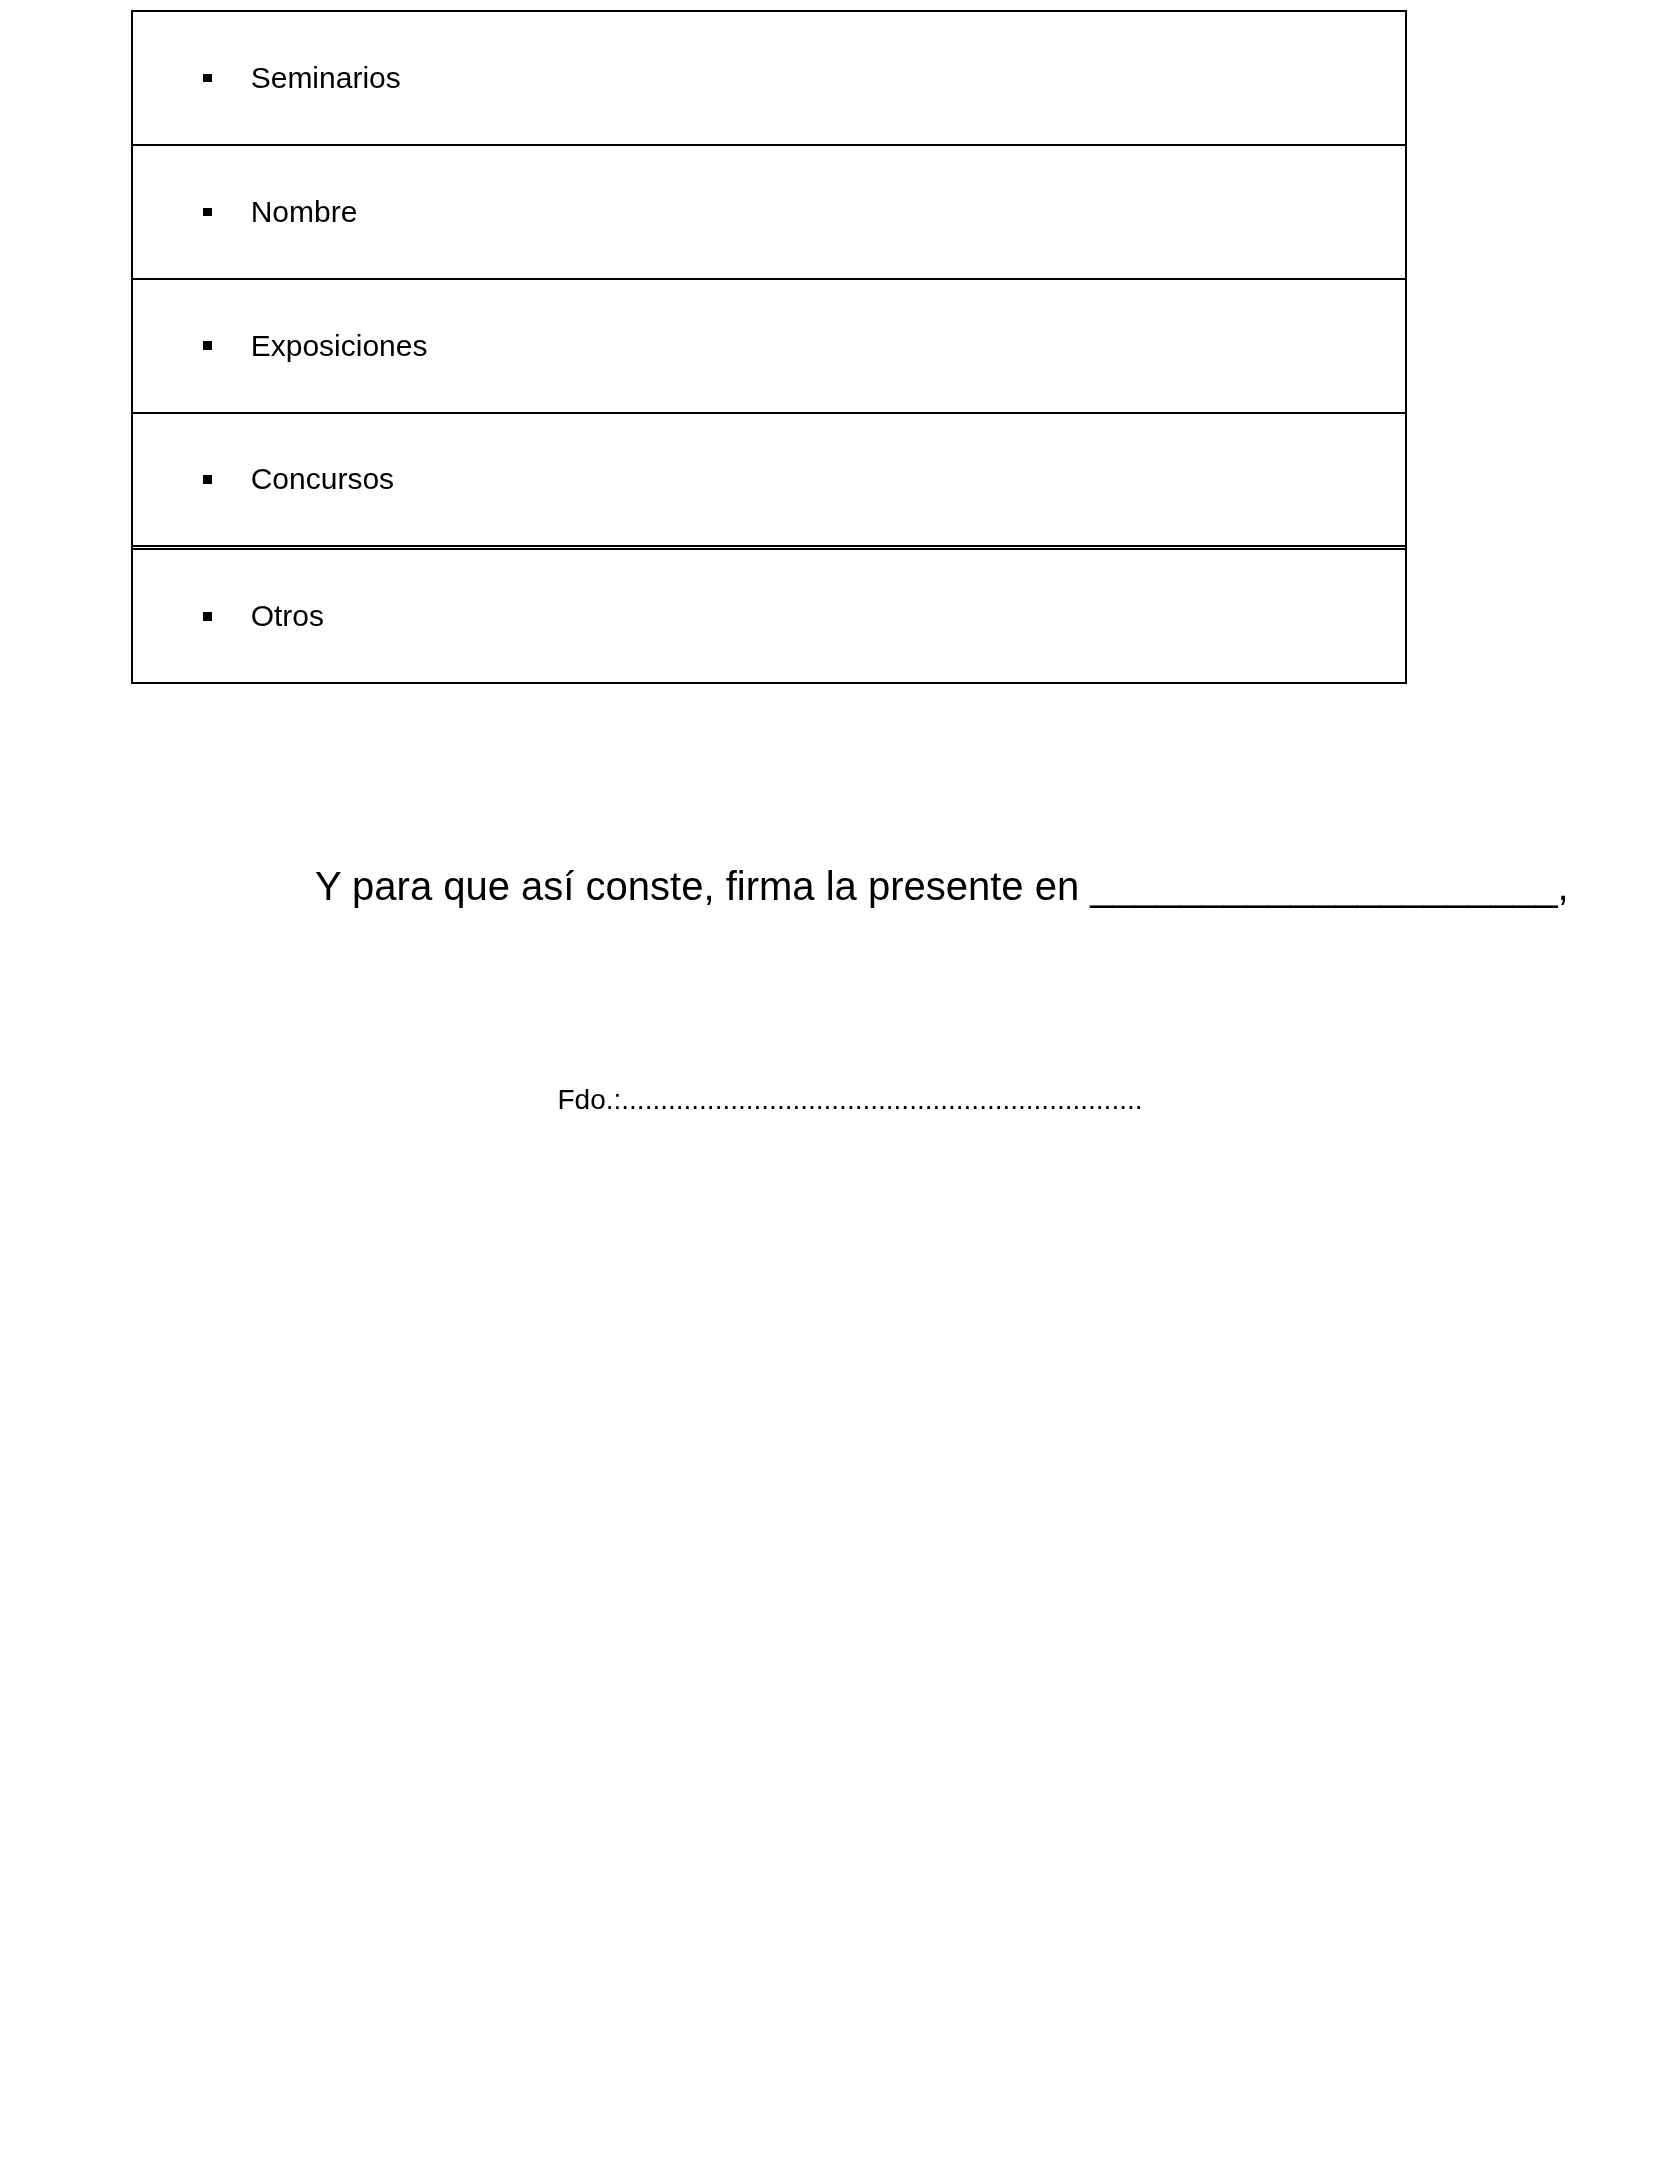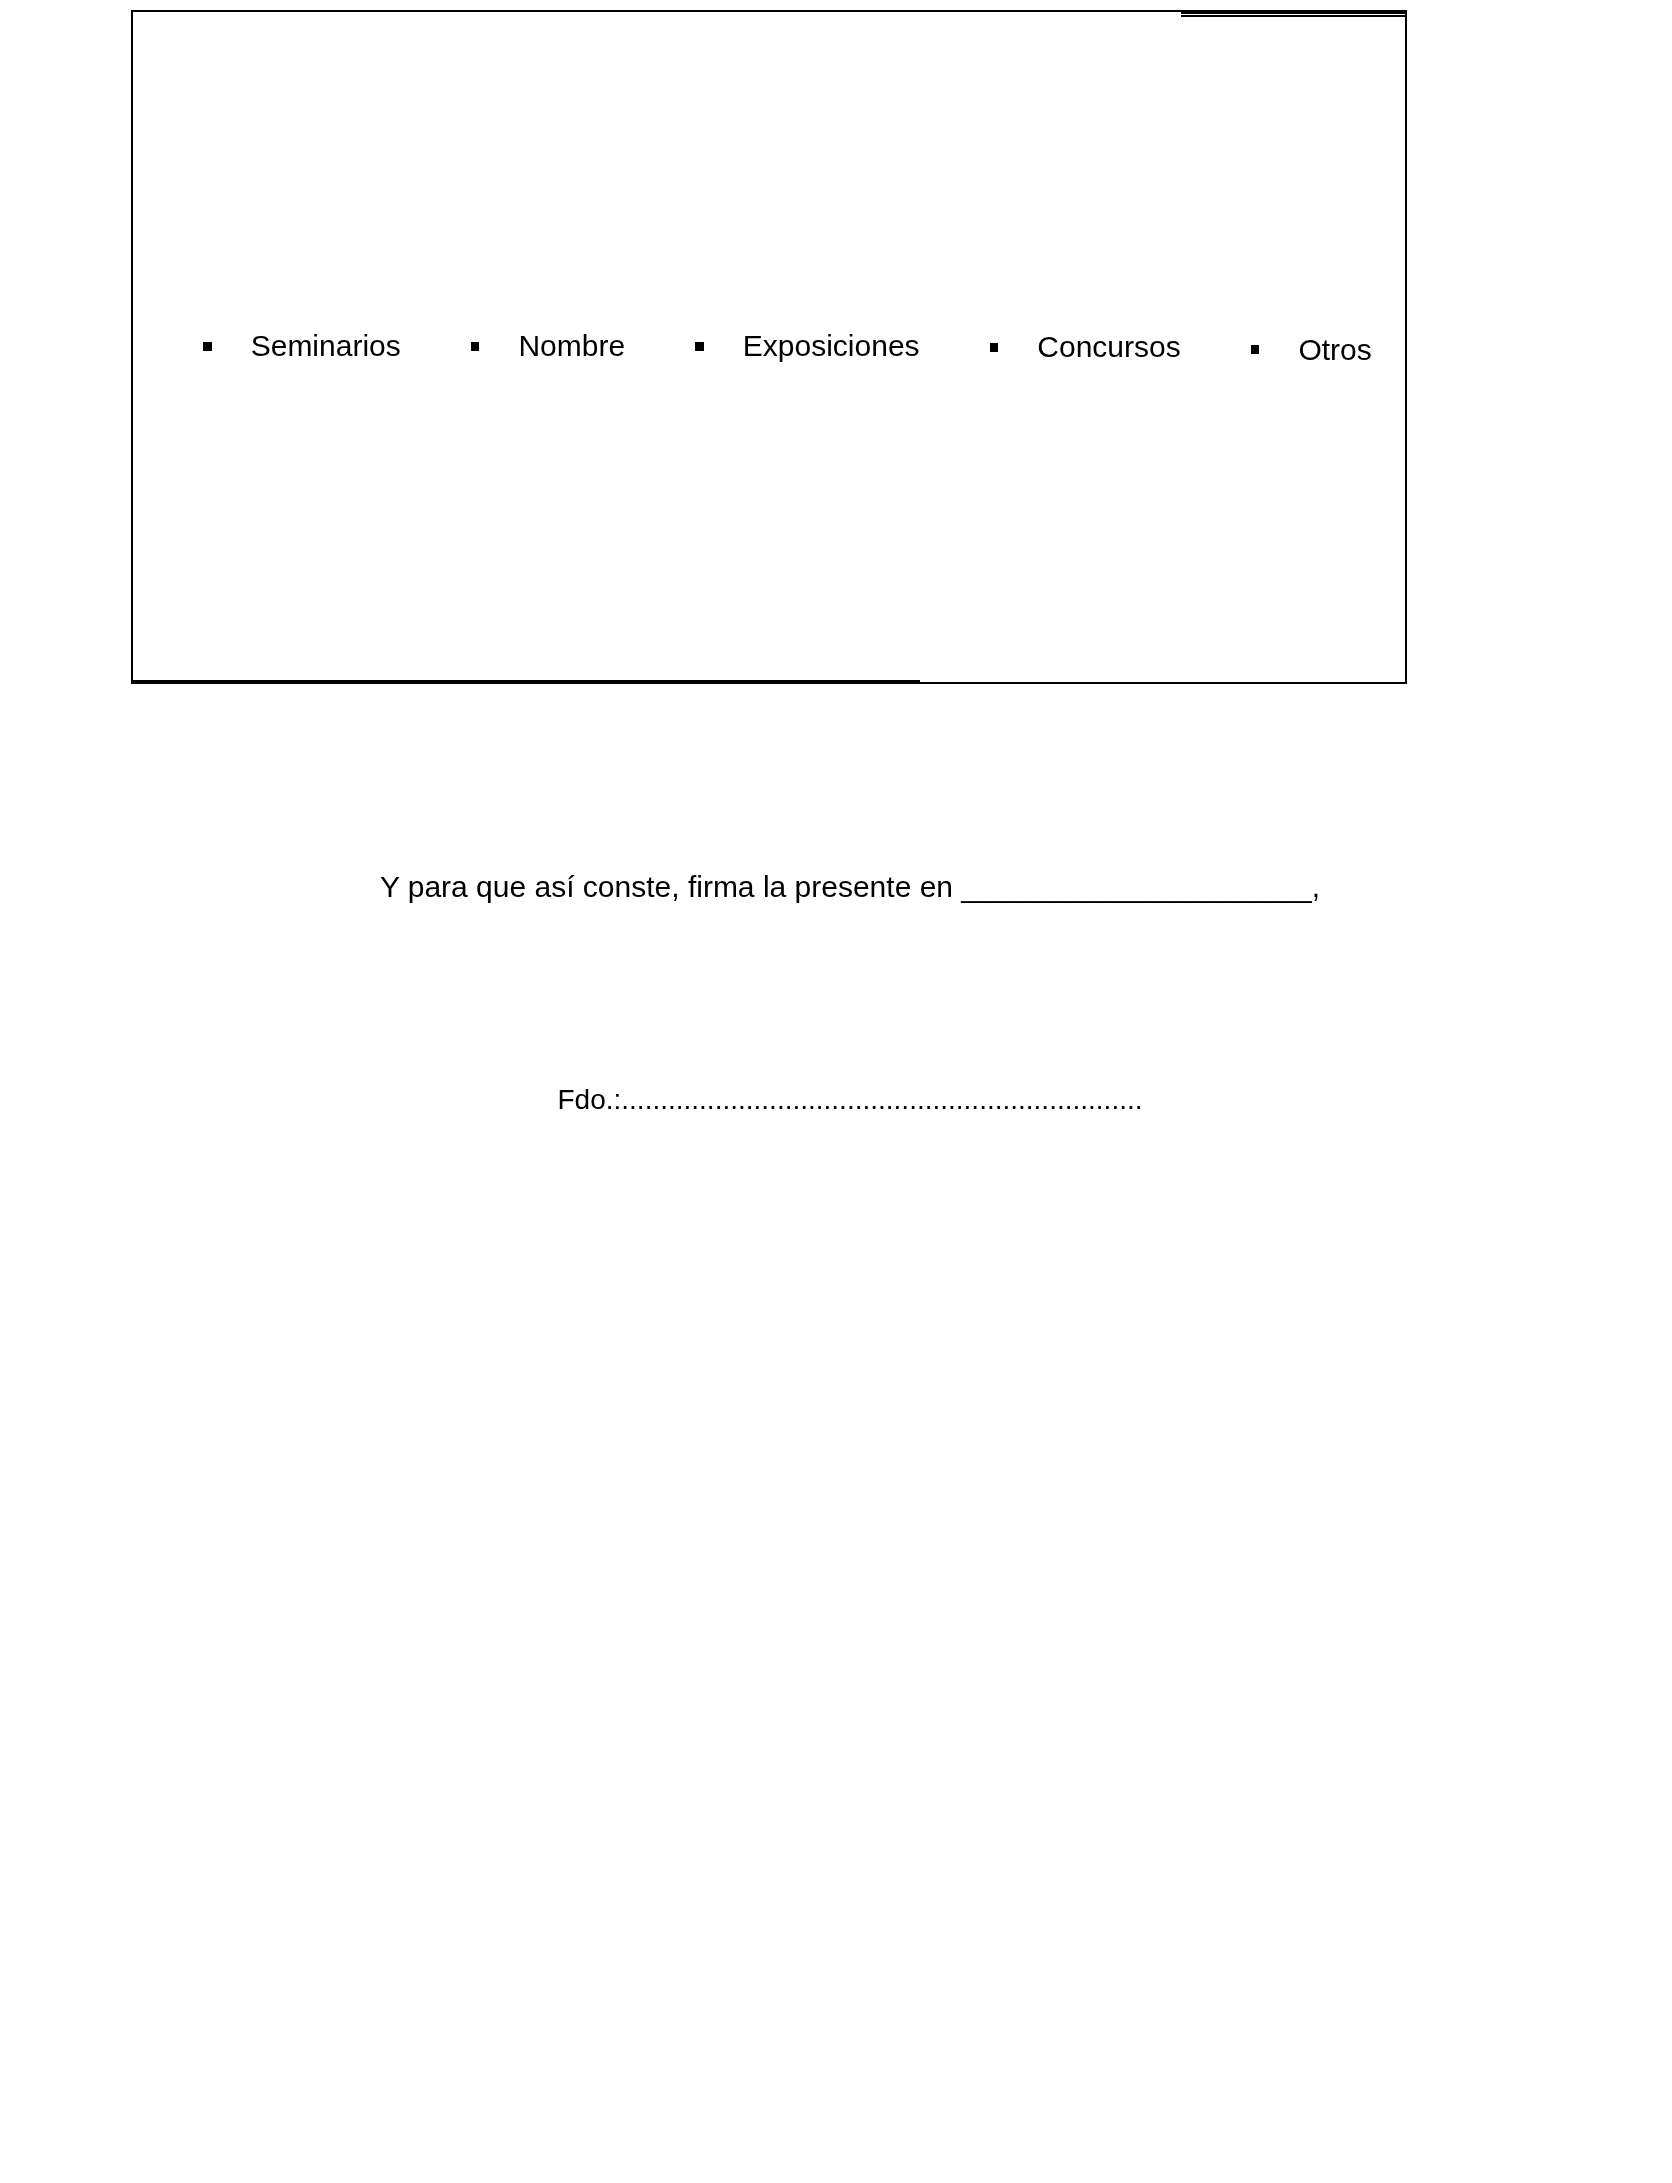--- a/index.html
+++ b/index.html
@@ -23,20 +23,21 @@
     top: 10.2px;
     width: 1276px;
     height: 674px;
     box-sizing: border-box;
     border: 2.4px solid #000000;
     display: flex;
     flex-direction: column;
   }
   .doc-table .rows {
     display: flex;
+    flex-direction: column;
     flex: 1;
   }
   .table-row {
     flex: 1;
     display: flex;
     align-items: center;
     padding-left: 70px;
     box-sizing: border-box;
     border-bottom: 2.4px solid #000000;
   }
@@ -59,21 +60,21 @@
     white-space: nowrap;
   }
 
   
   .closing-block {
     position: absolute;
     left: 315px;
     top: 864px;
     width: 1070px;
     text-align: center;
-    font-size: 30px;
+    font-size: 40px;
     line-height: 45px;
   }
   .closing-line {
     white-space: nowrap;
   }
 
   
   .signature-block {
     position: absolute;
     left: 315px;

